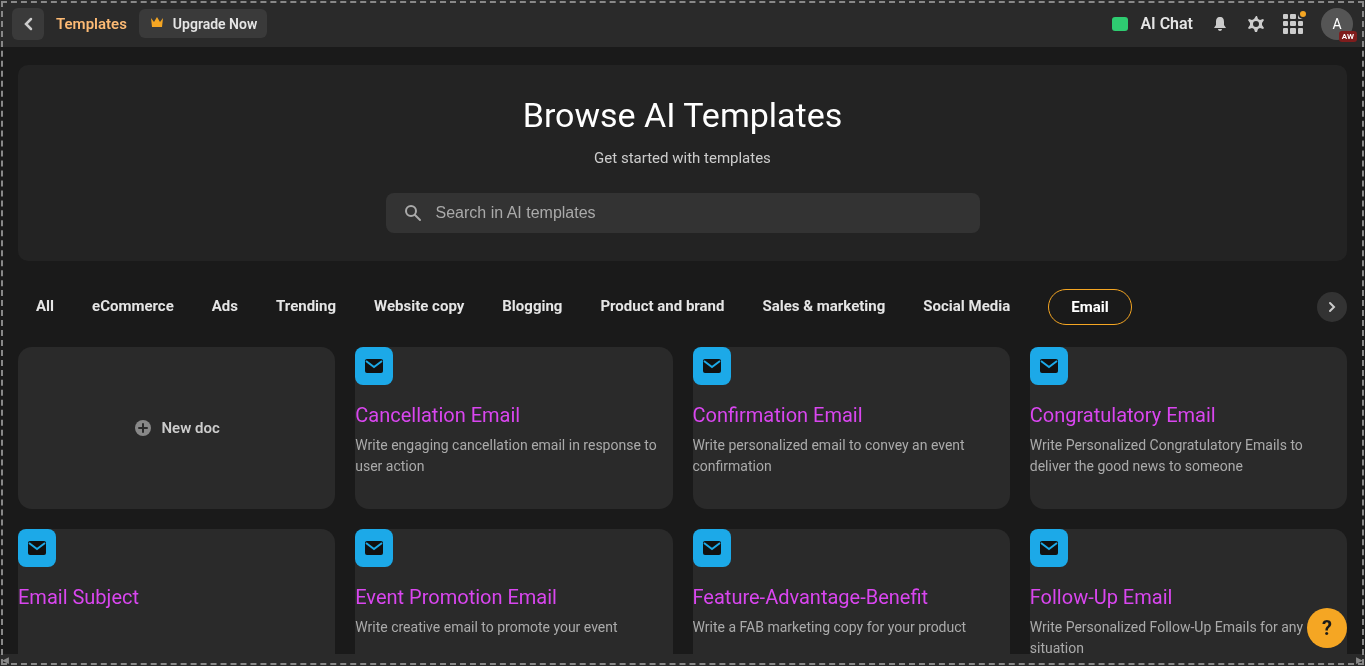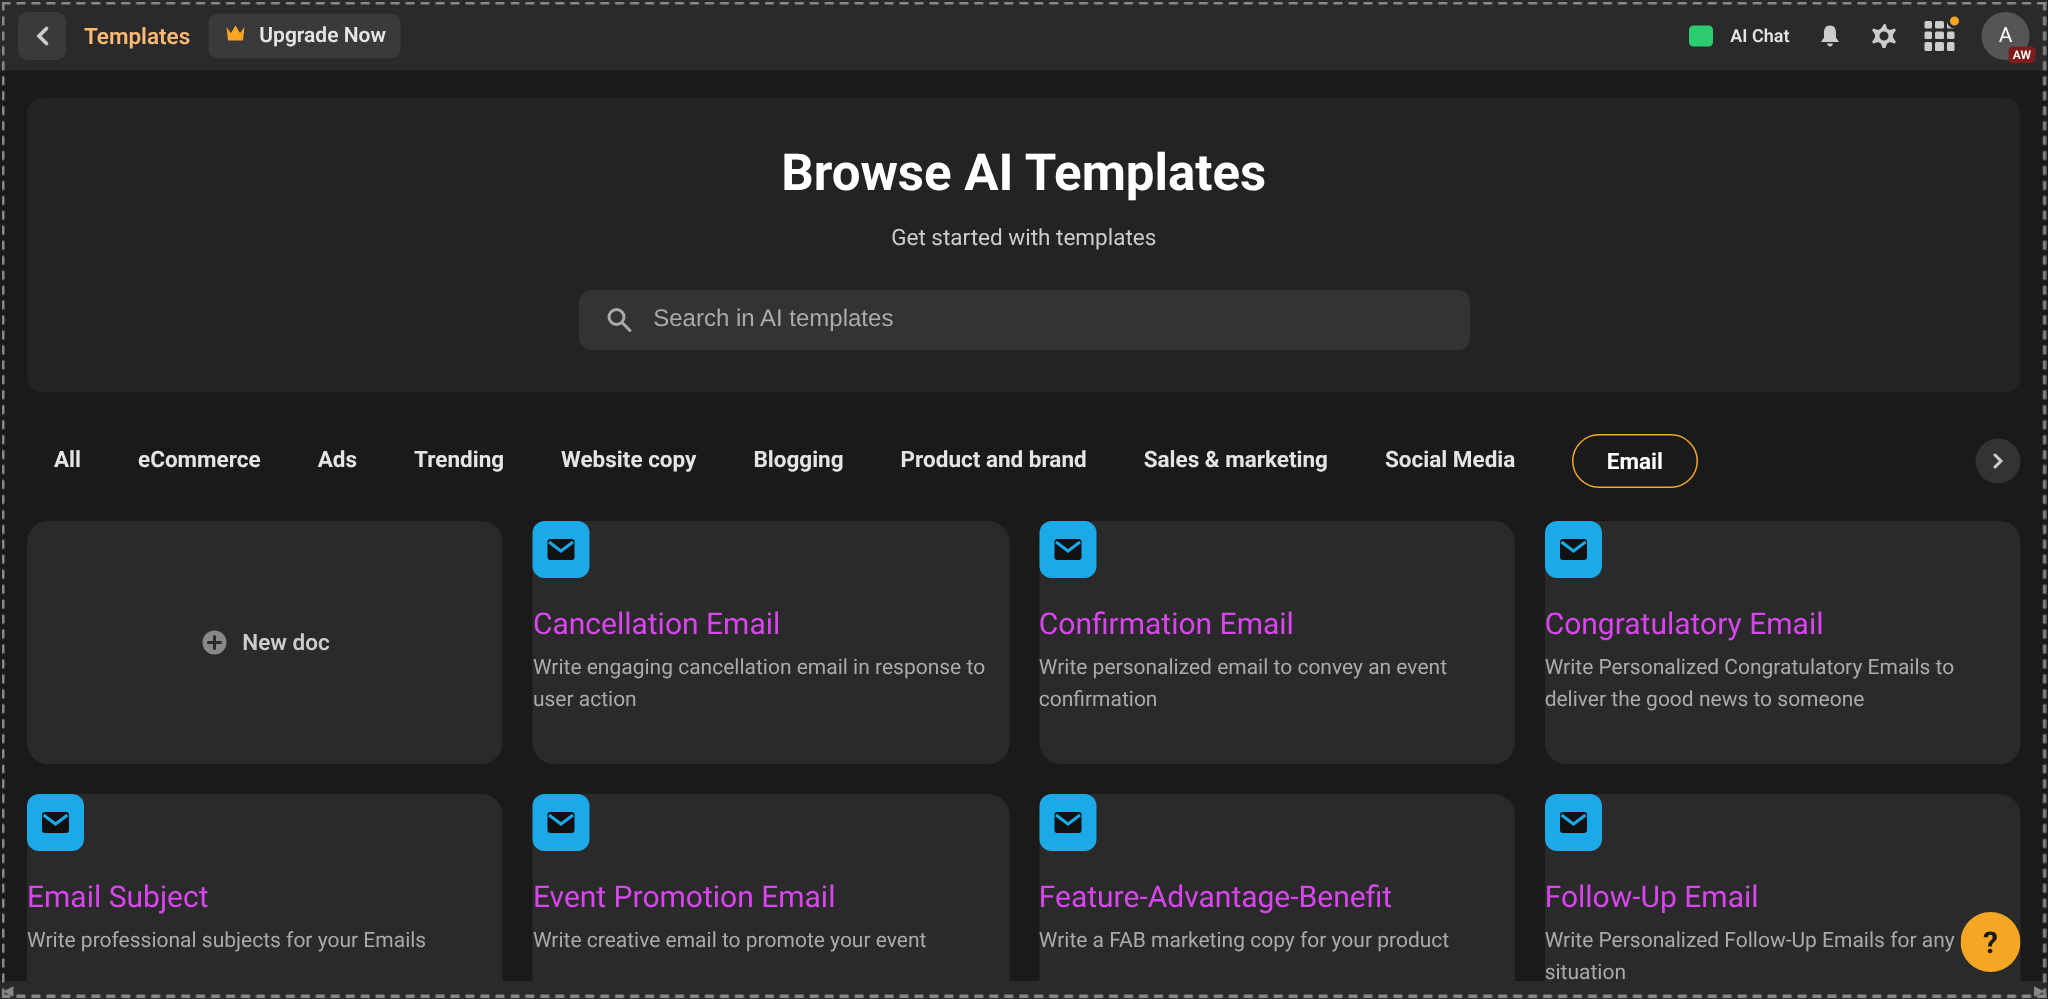--- a/index.html
+++ b/index.html
@@ -57,21 +57,21 @@
 .header-right {
   margin-left: auto;
   display: flex;
   align-items: center;
   gap: 18px;
 }
 .ai-chat {
   display: flex;
   align-items: center;
   gap: 12px;
-  font-size: 12px;
+  font-size: 16px;
   font-weight: 600;
   cursor: pointer;
 }
 .ai-chat-icon {
   width: 16px; height: 14px;
   background: #2ecc71;
   border-radius: 3px;
   position: relative;
 }
 .ai-chat-icon::after {
@@ -139,21 +139,21 @@
 }
 
 .hero {
   background: #232323;
   border-radius: 10px;
   padding: 30px 20px 28px;
   text-align: center;
 }
 .hero h1 {
   font-size: 34px;
-  font-weight: 700;
+  font-weight: 400;
   color: #fff;
   margin-bottom: 14px;
 }
 .hero p {
   font-size: 15px;
   color: #ccc;
   margin-bottom: 26px;
 }
 .search-box {
   width: 594px;
@@ -420,21 +420,20 @@
       <p>Write Personalized Congratulatory Emails to deliver the good news to someone</p>
     </div>
     <div class="card">
       <div class="card-icon">
           <svg width="20" height="16" viewBox="0 0 20 16">
             <rect x="1" y="1" width="18" height="14" rx="2" fill="#111"></rect>
             <path d="M2 3 L10 9 L18 3" stroke="#1ca9e8" stroke-width="2" fill="none"></path>
           </svg>
         </div>
       <h3>Email Subject</h3>
-      <p>Write professional subjects for your Emails</p>
     </div>
     <div class="card">
       <div class="card-icon">
           <svg width="20" height="16" viewBox="0 0 20 16">
             <rect x="1" y="1" width="18" height="14" rx="2" fill="#111"></rect>
             <path d="M2 3 L10 9 L18 3" stroke="#1ca9e8" stroke-width="2" fill="none"></path>
           </svg>
         </div>
       <h3>Event Promotion Email</h3>
       <p>Write creative email to promote your event</p>

